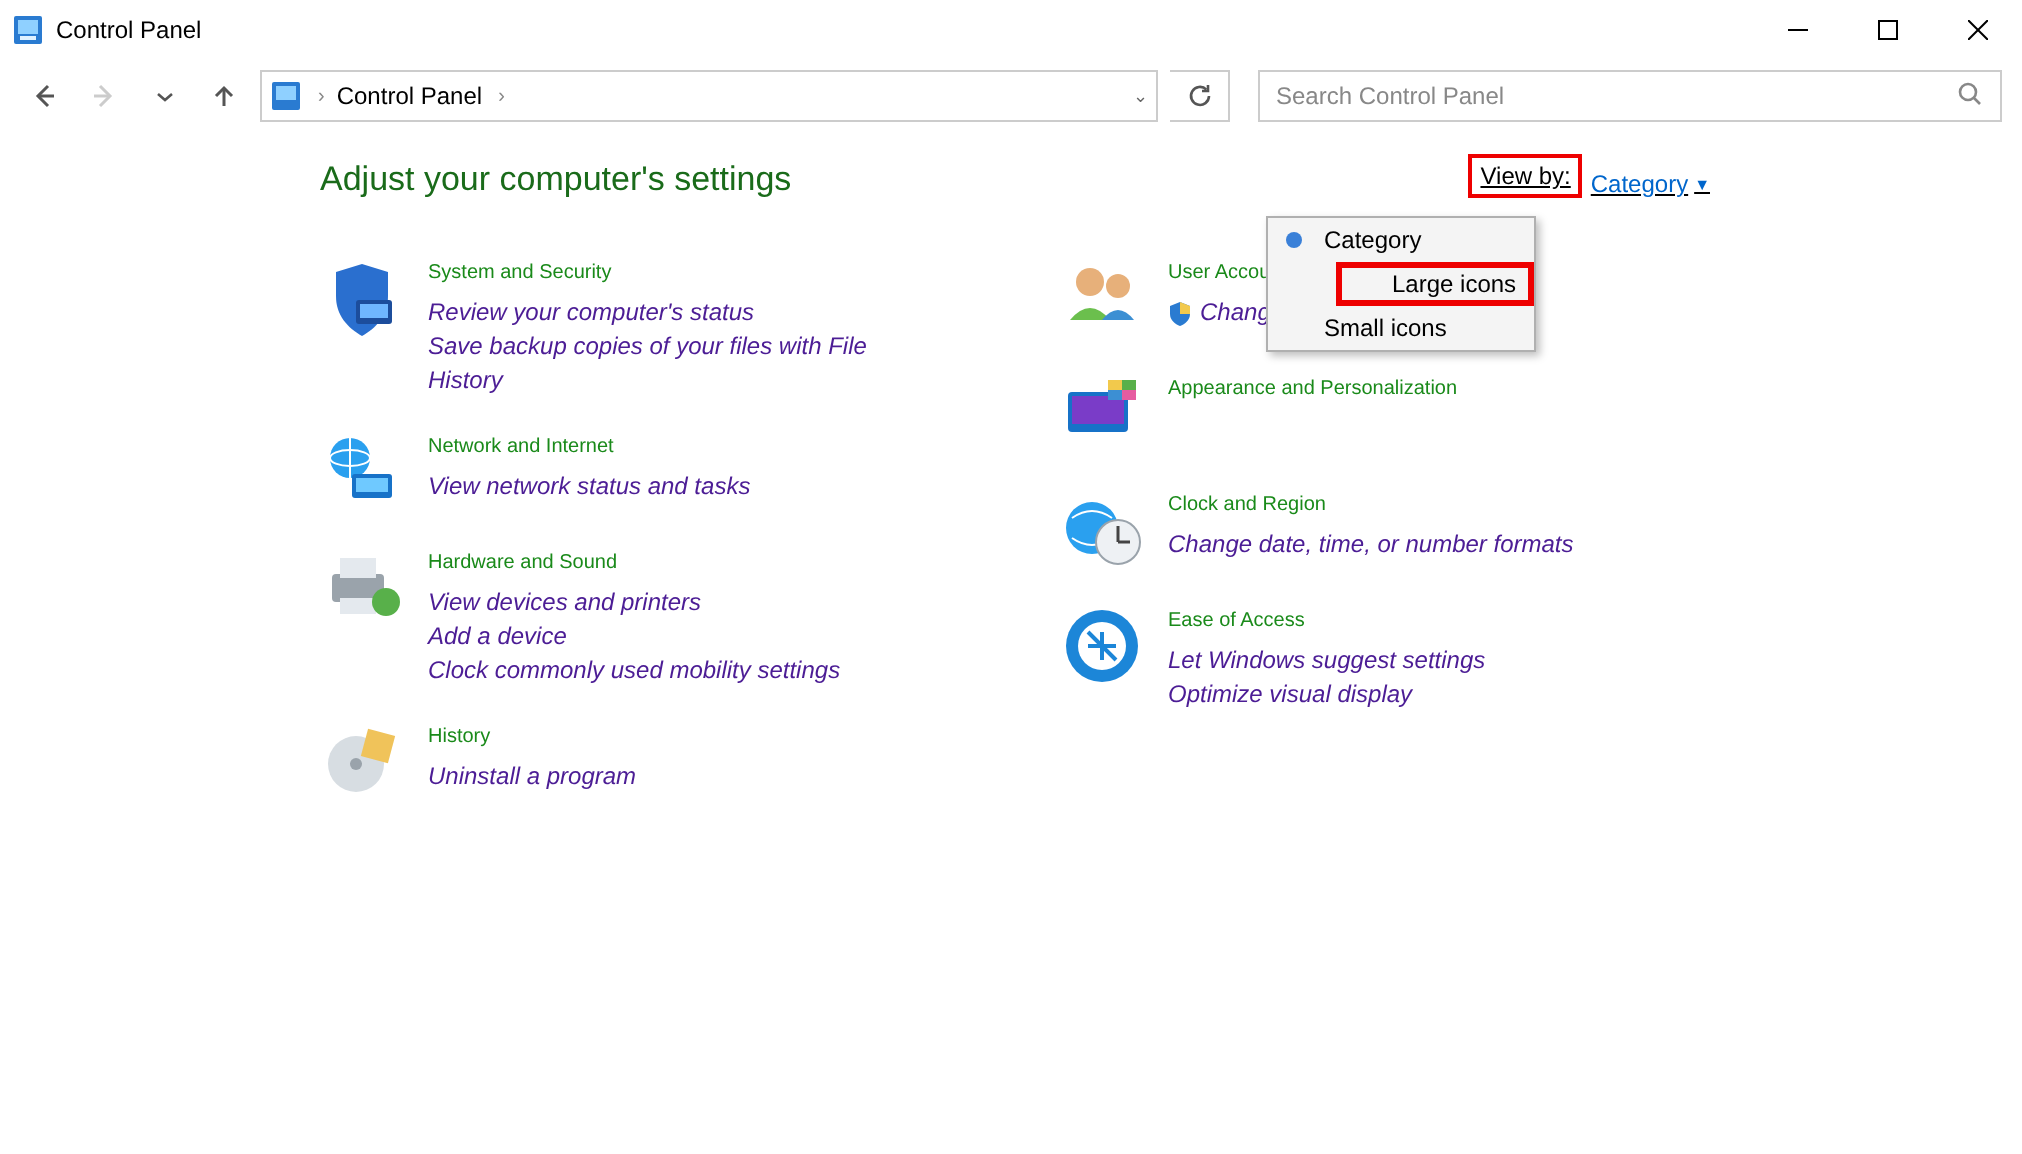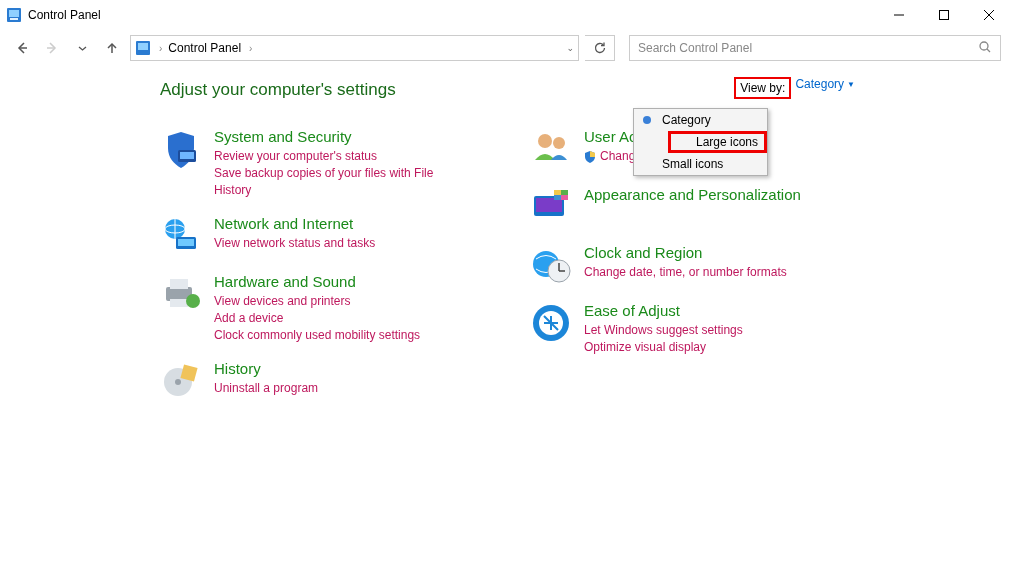--- a/index.html
+++ b/index.html
@@ -32,39 +32,39 @@
   .refresh-box { width:30px; height:26px; border:1px solid #ccc; border-left:none; display:flex; align-items:center; justify-content:center; }
   .search-box { width:372px; height:26px; border:1px solid #ccc; display:flex; align-items:center; padding:0 8px; margin-left:8px; }
   .search-ph { color:#888; flex:1; }
   .search-icon { color:#888; }
 
   
   .content { padding:14px 4px 0 160px; position:relative; }
   .heading { color:#1a6b1a; font-size:17px; font-weight:400; margin-bottom:28px; }
 
   
-  .viewby { position:absolute; top:11px; right:156px; display:flex; align-items:flex-start; font-size:12px; }
+  .viewby { position:absolute; top:11px; right:156px; display:flex; align-items:flex-end; font-size:12px;text-decoration:underline; }
   .viewby-label { border:2px solid #e00; padding:2px 4px; color:#000; }
   .viewby-value { color:#0066cc; margin-left:4px; display:flex; align-items:center; gap:3px; }
   .viewby-value .tri { font-size:8px; }
 
   
   .dd-menu { position:absolute; top:31px; right:87px; width:135px; border:1px solid #b0b0b0; background:#f4f4f4; box-shadow:2px 2px 4px rgba(0,0,0,.25); }
   .dd-item { height:22px; display:flex; align-items:center; padding-left:28px; position:relative; font-size:12px; }
   .dd-item.sel::before { content:""; position:absolute; left:9px; width:8px; height:8px; border-radius:4px; background:#3a80d8; }
   .dd-item.hl { outline:3px solid #e00; outline-offset:-3px;margin-left:34px; }
 
   
   .cols { display:flex; gap:60px; }
   .col { width:310px; }
   .cat { display:flex; align-items:flex-start; gap:12px; margin-bottom:16px; }
   .cat-icon { width:42px; height:42px; flex-shrink:0; }
   .cat-body { padding-top:0; }
-  .cat-title { color:#1a8a1a; font-size:15px; font-weight:400; line-height:18px; margin-bottom:2px; }
-  .cat-link { color:#be185d; font-size:12px; line-height:17px; display:flex; align-items:center; gap:4px; }
+  .cat-title { color:#1a8a1a; font-size:10px; font-weight:400; line-height:18px; margin-bottom:2px; }
+  .cat-link { color:#4c1d95; font-size:12px; line-height:17px; display:flex; align-items:center; gap:4px;font-style:italic; }
   .shield { width:12px; height:12px; flex-shrink:0; }
 
   a, .cat-link, .cat-title, .viewby-value, .dd-item { cursor:default; }
 </style>
 </head>
 <body>
 
 <div class="titlebar">
   <span class="app-icon">
     <svg viewBox="0 0 16 16" width="16" height="16">
@@ -296,21 +296,21 @@
 
       <div class="cat">
         <span class="cat-icon">
           <svg viewBox="0 0 42 42">
               <circle cx="21" cy="21" r="18" fill="#1c86d8"></circle>
               <circle cx="21" cy="21" r="12" fill="#fff"></circle>
               <path d="M14 14 L28 28 M14 21 h14 M21 14 v14" stroke="#1c86d8" stroke-width="2"></path>
             </svg>
         </span>
         <div class="cat-body">
-          <div class="cat-title">Ease of Adjust</div>
+          <div class="cat-title">Ease of Access</div>
           <div class="cat-link">Let Windows suggest settings</div>
           <div class="cat-link">Optimize visual display</div>
         </div>
       </div>
 
     </div>
   </div>
 </div>
 
 </body></html>

